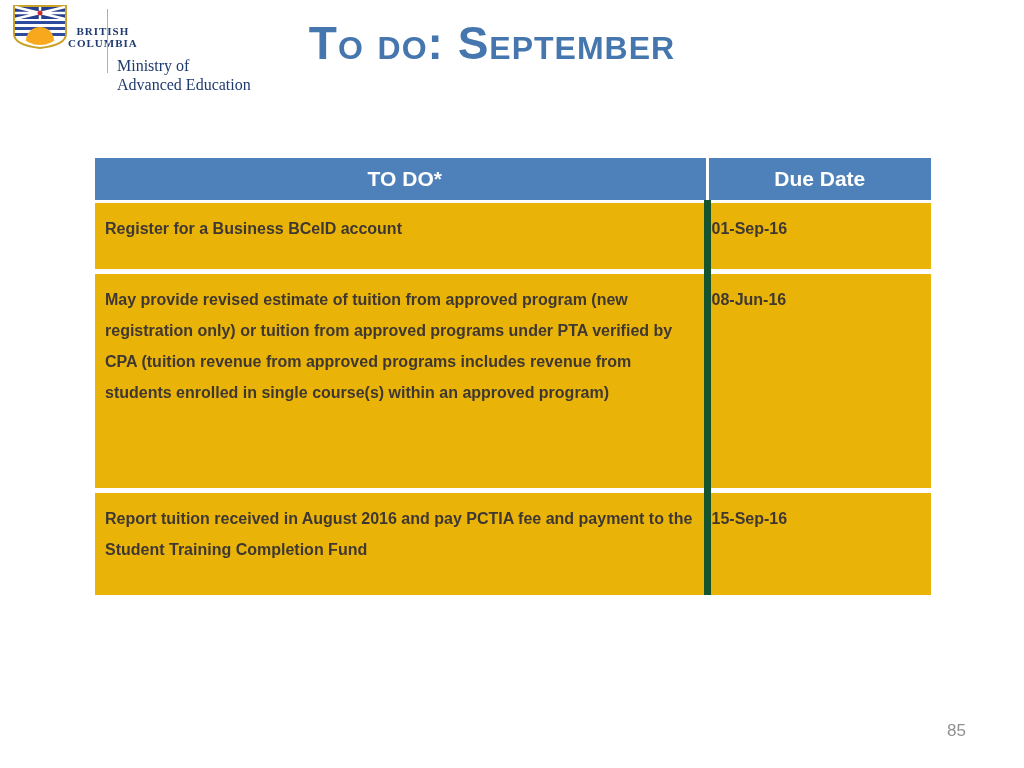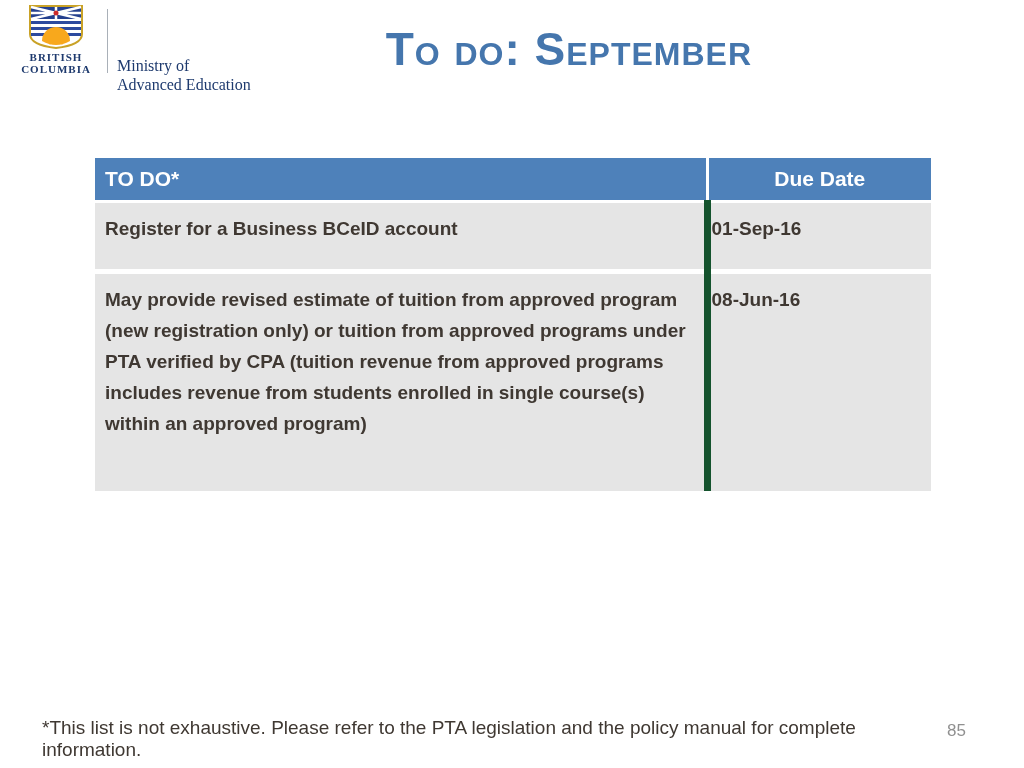--- a/index.html
+++ b/index.html
@@ -17,22 +17,22 @@
   .logo-block {
     position: absolute;
     left: 12px;
     top: 5px;
     display: flex;
     align-items: flex-start;
   }
   .logo-left {
     width: 88px;
     display: flex;
-    flex-direction: column;
-    align-items: center;
+    flex-direction: row;
+    align-items: flex-end;
   }
   .flag svg { display: block; }
   .org-name {
     margin-top: 2px;
     color: #1e3a6e;
     font-family: "Liberation Serif", serif;
     font-weight: 700;
     font-size: 11px;
     line-height: 12px;
     letter-spacing: 1px;
@@ -48,24 +48,24 @@
     margin-top: 51px;
     color: #1e3a6e;
     font-family: "Liberation Serif", serif;
     font-size: 16px;
     line-height: 19px;
   }
 
   
   .slide-title {
     position: absolute;
-    top: 22px;
+    top: 16px;
     left: 232px;
     width: 520px;
-    text-align: right;
+    text-align: center;
     font-variant: small-caps;
     font-weight: 700;
     font-size: 46px;
     letter-spacing: 1px;
     color: #4576ad;
   }
 
   
   table.todo-table {
     position: absolute;
@@ -79,27 +79,27 @@
   .todo-table col.c-due  { width: 224px; }
 
   .todo-table th {
     background: #4e81ba;
     color: #ffffff;
     font-size: 21px;
     font-weight: 700;
     height: 40px;
     vertical-align: middle;
   }
-  .todo-table th.h-task { text-align: left; padding-left: 10px; }
+  .todo-table th.h-task { text-align: center; padding-left: 10px; }
   .todo-table th.h-due  { text-align: center; border-left: 3px solid #ffffff; }
 
   .todo-table td {
-    background: #e5e5e5;
+    background: #eab308;
     color: #3f3832;
-    font-size: 19px;
+    font-size: 16px;
     font-weight: 700;
     line-height: 31px;
     vertical-align: top;
   }
   .todo-table td.task { padding: 10px 6px 10px 10px; }
   .todo-table td.due  { padding-top: 10px; border-left: 7px solid #14532d; }
 
   .todo-table tbody tr td { border-top: 3px solid #ffffff; }
   .todo-table tbody tr + tr td { border-top: 5px solid #ffffff; margin-left: 28px; }
 
@@ -180,19 +180,22 @@
     </thead>
     <tbody>
       <tr class="row-1">
         <td class="task">Register for a Business BCeID account</td>
         <td class="due">01-Sep-16</td>
       </tr>
       <tr class="row-2">
         <td class="task">May provide revised estimate of tuition from approved program (new registration only) or tuition from approved programs under PTA verified by CPA (tuition revenue from approved programs includes revenue from students enrolled in single course(s) within an approved program)</td>
         <td class="due">08-Jun-16</td>
       </tr>
+      <tr class="row-3">
+        <td class="task">Report tuition received in August 2016 and pay PCTIA fee and payment to the Student Training Completion Fund</td>
+        <td class="due">15-Sep-16</td>
+      </tr>
     </tbody>
   </table>
 
-  <div class="footnote">*This list is not exhaustive.  Please refer to the PTA legislation and the policy manual for complete information.</div>
   <div class="page-number">85</div>
 
 </div>
 
 </body></html>

